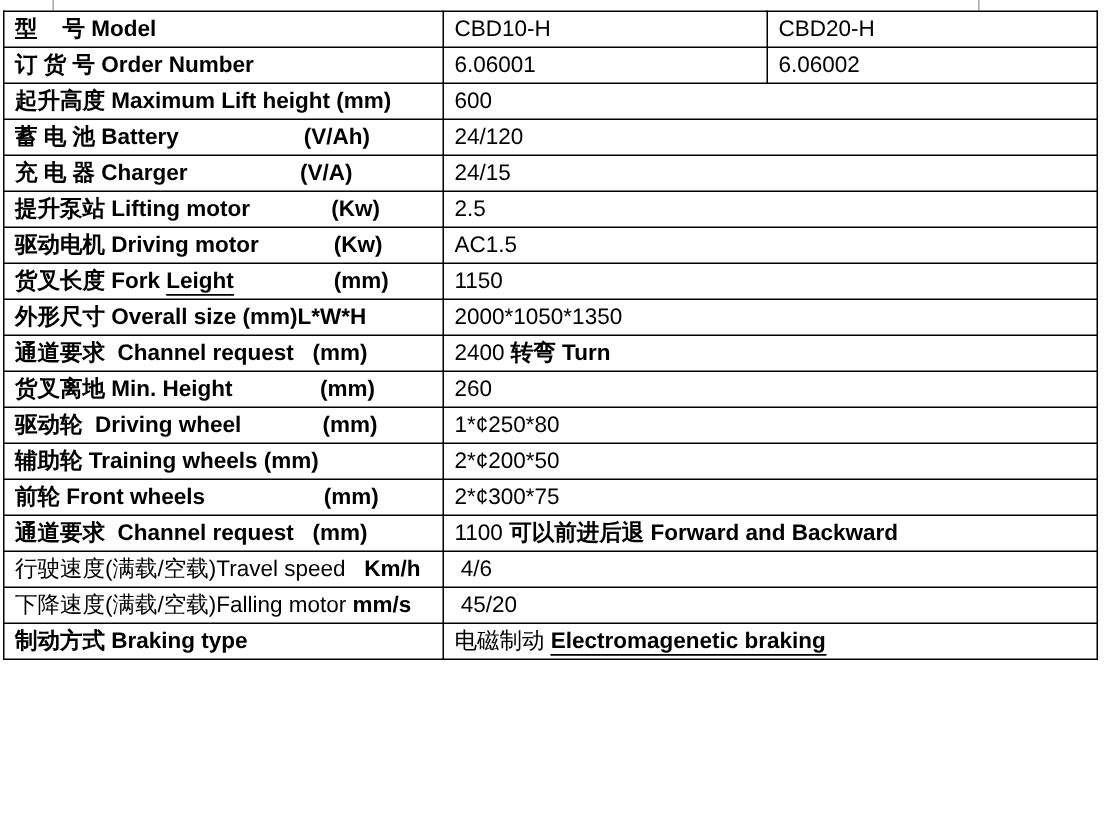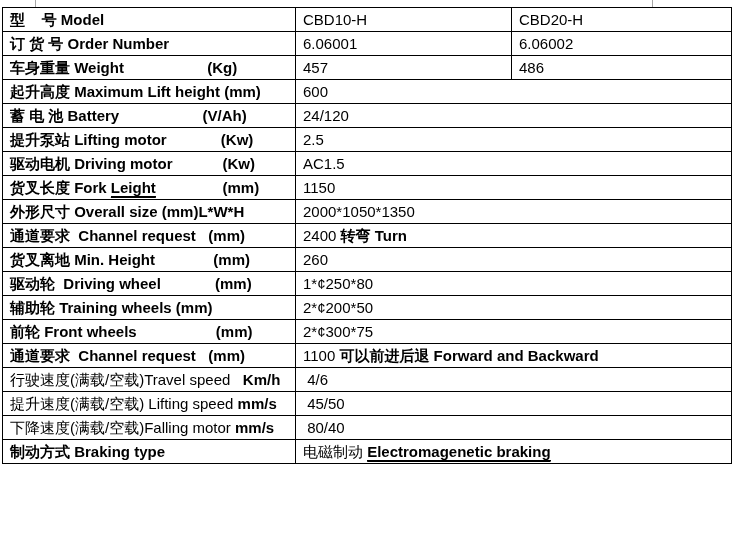--- a/index.html
+++ b/index.html
@@ -63,31 +63,30 @@
           <td class="label-cell"><span class="seg b">型    号 Model</span></td>
           <td class="value-cell"><span class="seg">CBD10-H</span></td>
           <td class="value-cell"><span class="seg">CBD20-H</span></td>
         </tr>
         <tr>
           <td class="label-cell"><span class="seg b">订 货 号 Order Number</span></td>
           <td class="value-cell"><span class="seg">6.06001</span></td>
           <td class="value-cell"><span class="seg">6.06002</span></td>
         </tr>
         <tr>
-          <td class="label-cell"><span class="seg b">车身重量 Weight                    (Kg)</span></td>
-          <td class="value-cell"><span class="seg">457</span></td>
-          <td class="value-cell"><span class="seg">486</span></td>
-        </tr>
-        <tr>
           <td class="label-cell"><span class="seg b">起升高度 Maximum Lift height (mm)</span></td>
           <td class="value-cell" colspan="2"><span class="seg">600</span></td>
         </tr>
         <tr>
           <td class="label-cell"><span class="seg b">蓄 电 池 Battery                    (V/Ah)</span></td>
           <td class="value-cell" colspan="2"><span class="seg">24/120</span></td>
+        </tr>
+        <tr>
+          <td class="label-cell"><span class="seg b">充 电 器 Charger                  (V/A)</span></td>
+          <td class="value-cell" colspan="2"><span class="seg">24/15</span></td>
         </tr>
         <tr>
           <td class="label-cell"><span class="seg b">提升泵站 Lifting motor             (Kw)</span></td>
           <td class="value-cell" colspan="2"><span class="seg">2.5</span></td>
         </tr>
         <tr>
           <td class="label-cell"><span class="seg b">驱动电机 Driving motor            (Kw)</span></td>
           <td class="value-cell" colspan="2"><span class="seg">AC1.5</span></td>
         </tr>
         <tr>
@@ -120,26 +119,22 @@
         </tr>
         <tr>
           <td class="label-cell"><span class="seg b">通道要求  Channel request   (mm)</span></td>
           <td class="value-cell" colspan="2"><span class="seg">1100 </span><span class="seg b">可以前进后退 Forward and Backward</span></td>
         </tr>
         <tr>
           <td class="label-cell"><span class="seg">行驶速度(满载/空载)Travel speed   </span><span class="seg b">Km/h</span></td>
           <td class="value-cell" colspan="2"><span class="seg"> 4/6</span></td>
         </tr>
         <tr>
-          <td class="label-cell"><span class="seg">提升速度(满载/空载) Lifting speed </span><span class="seg b">mm/s</span></td>
-          <td class="value-cell" colspan="2"><span class="seg"> 45/50</span></td>
-        </tr>
-        <tr>
           <td class="label-cell"><span class="seg">下降速度(满载/空载)Falling motor </span><span class="seg b">mm/s</span></td>
-          <td class="value-cell" colspan="2"><span class="seg"> 80/40</span></td>
+          <td class="value-cell" colspan="2"><span class="seg"> 45/20</span></td>
         </tr>
         <tr>
           <td class="label-cell"><span class="seg b">制动方式 Braking type</span></td>
           <td class="value-cell" colspan="2"><span class="seg">电磁制动 </span><span class="seg b u sq">Electromagenetic braking</span></td>
         </tr>
       </tbody>
   </table>
 </div>
 
 </body></html>

